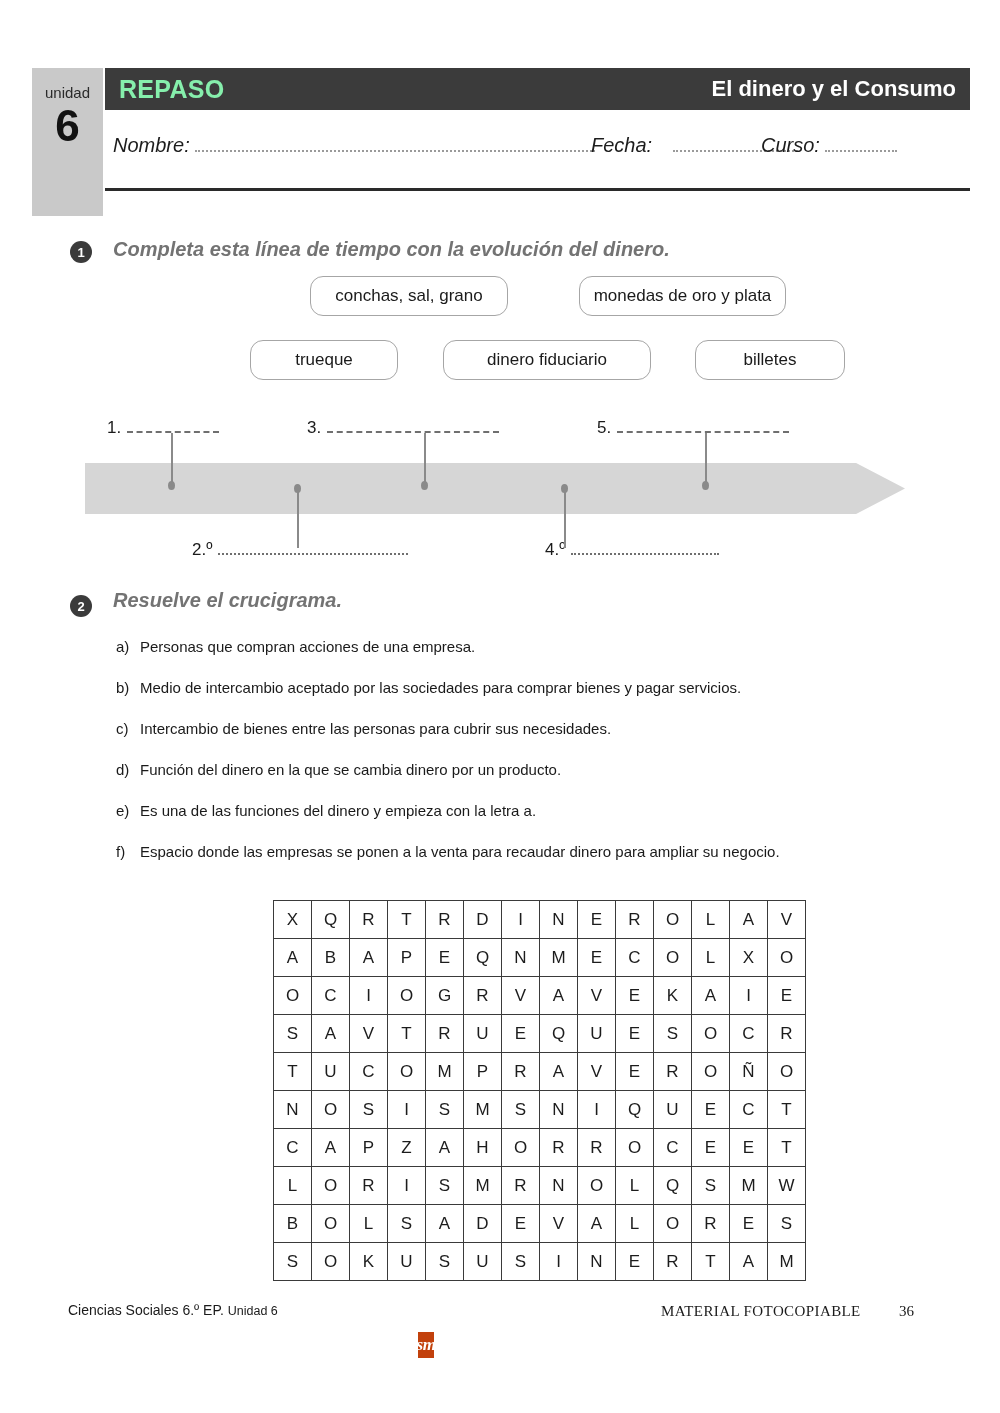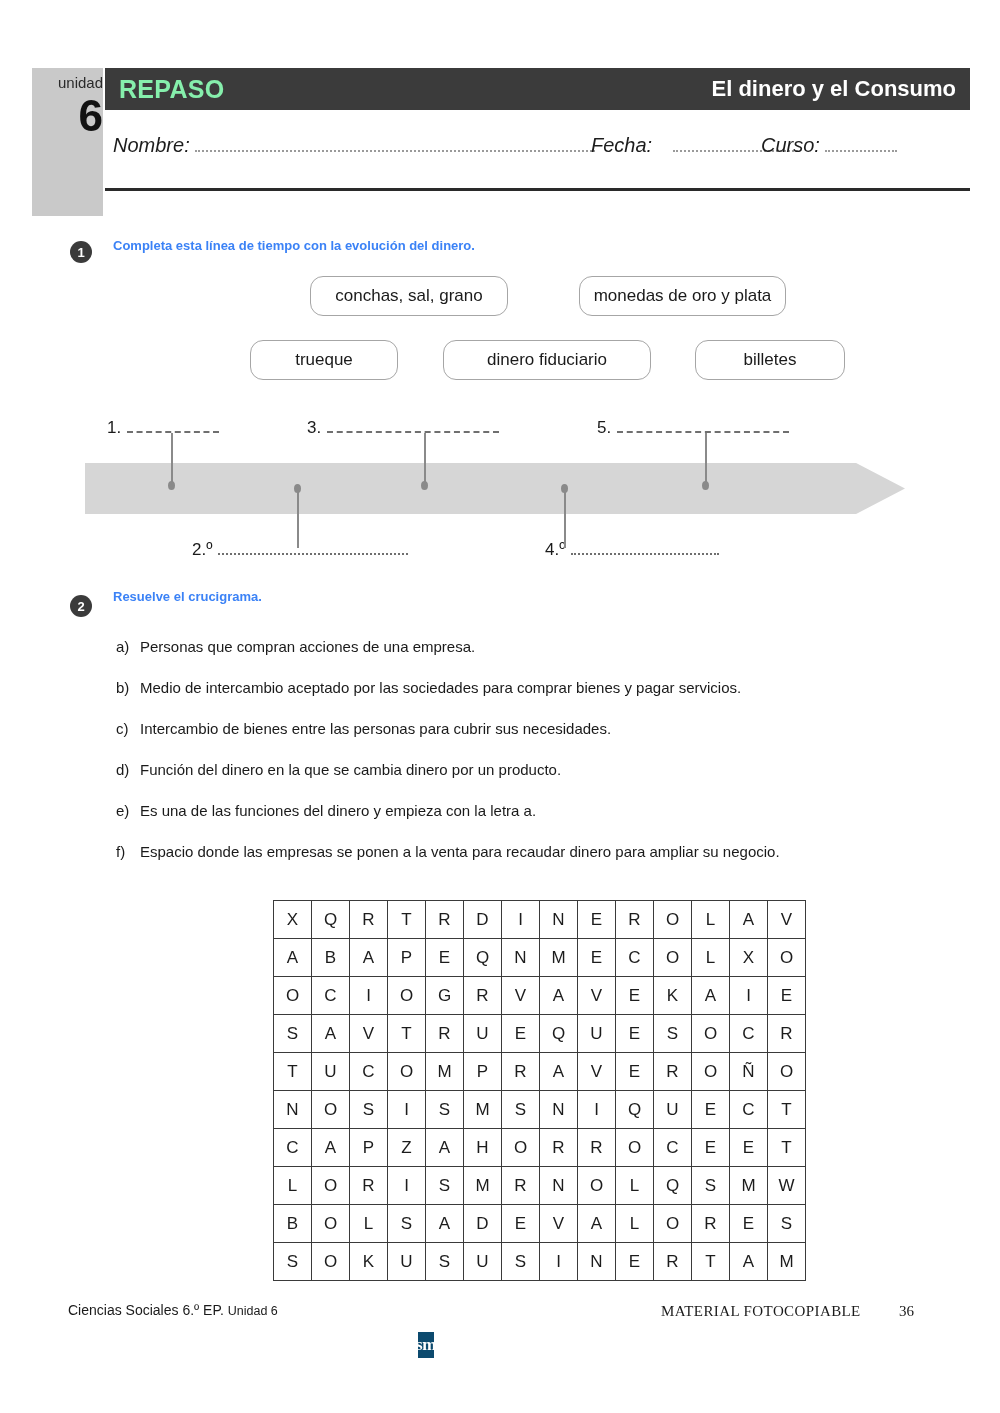--- a/index.html
+++ b/index.html
@@ -22,22 +22,22 @@
   
   .unit-tab {
     position: absolute;
     left: 32px;
     top: 68px;
     width: 71px;
     height: 148px;
     background: #c9c9c9;
     display: flex;
     flex-direction: column;
-    align-items: flex-end;
-    padding-top: 6px;
+    align-items: center;
+    padding-top: 16px;
     box-sizing: border-box;
   }
   .unit-word {
     font-size: 15px;
     color: #2b2b2b;
     letter-spacing: 0px;
     line-height: 17px;
   }
   .unit-number {
     font-size: 44px;
@@ -112,23 +112,24 @@
     background: #3b3b3b;
     color: #ffffff;
     font-size: 13px;
     font-weight: bold;
     display: flex;
     align-items: center;
     justify-content: center;
   }
   .ex-heading {
     position: absolute;
-    font-size: 13px;
+    font-size: 20px;
     font-weight: bold;
-    color: #3b82f6;
+    color: #737373;
+    font-style: italic;
   }
 
   
   .word-box {
     position: absolute;
     border: 1.4px solid #a6a6a6;
     border-radius: 13px;
     background: #ffffff;
     display: flex;
     align-items: center;
@@ -241,29 +242,30 @@
     font-family: "Liberation Serif", serif;
     font-size: 15px;
     color: #1a1a1a;
   }
   .sm-logo {
     position: absolute;
     left: 418px;
     top: 1332px;
     width: 16px;
     height: 26px;
-    background: #0c4a6e;
+    background: #c2410c;
     color: #ffffff;
     font-family: "Liberation Serif", serif;
     font-weight: bold;
     font-size: 17px;
     display: flex;
     align-items: center;
     justify-content: center;
     letter-spacing: -0.5px;
+    font-style: italic;
   }
 </style>
 </head>
 <body>
 
 <div id="page">
 
   <div class="unit-tab">
     <div class="unit-word">unidad</div>
     <div class="unit-number">6</div>

